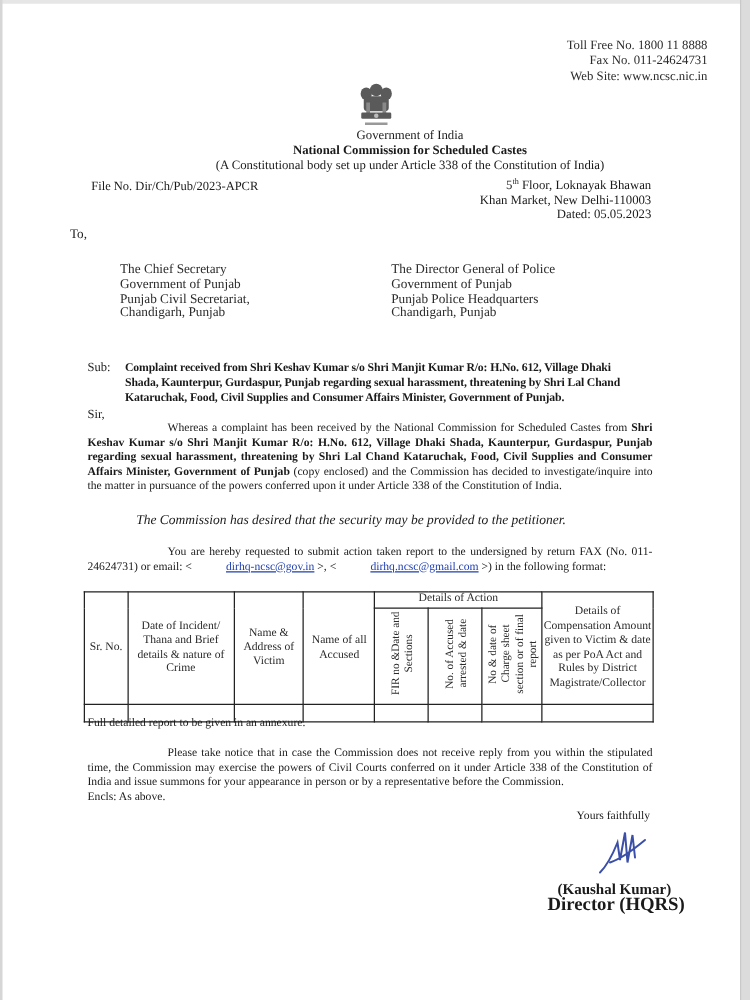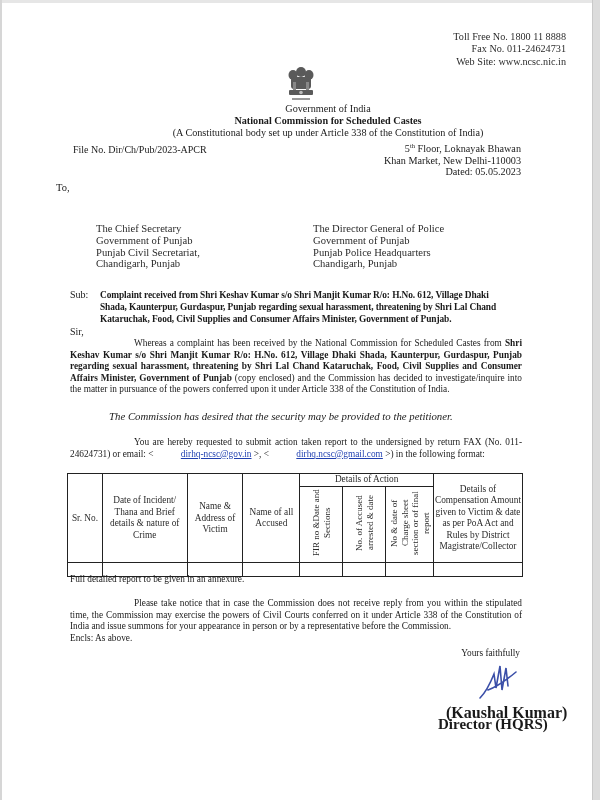--- a/index.html
+++ b/index.html
@@ -15,21 +15,21 @@
   .frame-right { position: absolute; left: 592px; top: 0; width: 8px; height: 800px; background: #dcdcdc; border-left: 1px solid #c9c9c9; box-sizing: border-box; }
   .abs { position: absolute; }
   .contact { right: 34px; top: 31px; text-align: right; font-size: 10.2px; line-height: 12.4px; color: #2b2b2b; }
   .emblem { left: 283px; top: 64px; width: 36px; height: 40px; }
   .hdr { left: 0; width: 600px; text-align: center; font-size: 10.2px; line-height: 11.5px; margin-left: 28px; }
   .hdr.b { font-weight: bold; }
   .fileno { left: 56px; top: 144px; font-size: 10px; font-weight: normal; margin-left: 17px; }
   .addr-right { right: 79px; top: 140px; text-align: right; font-size: 10.2px; line-height: 11.5px; }
   .addr-right sup { font-size: 6.5px; }
   .to { left: 56px; top: 182px; font-size: 10.5px; }
-  .recip { font-size: 10.6px; line-height: 11.8px; color: #2b2b2b; margin-top: 13px; }
+  .recip { font-size: 10.6px; line-height: 11.8px; color: #2b2b2b; }
   .sub-label { left: 70px; top: 289px; font-size: 10px; }
   .sub-text { left: 100px; top: 289px; width: 416px; font-size: 9.4px; line-height: 12px; font-weight: bold; letter-spacing: -0.1px; }
   .para { font-size: 9.3px; line-height: 11.6px; text-align: justify; }
   .para b { font-weight: bold; }
   .indent { display: inline-block; width: 64px; }
   a.lnk { color: #1f3fb0; text-decoration: underline; padding-left: 25px; }
   table.fmt { position: absolute; left: 67px; top: 473px; width: 456px; border-collapse: collapse; font-size: 9.3px; line-height: 11.4px; }
   table.fmt td { border: 1.2px solid #222; text-align: center; vertical-align: middle; padding: 0; color: #2b2b2b; }
   .vert { writing-mode: vertical-rl; transform: rotate(180deg); display: inline-block; font-size: 9px; line-height: 10.5px; max-height: 72px; overflow: hidden; text-align: center; }
 </style>
@@ -135,14 +135,14 @@
 <div class="abs para" style="left:70px; top:633px;">Encls: As above.</div>
 
 <div class="abs para" style="right:80px; top:648px; text-align:right;margin-left:16px;">Yours faithfully</div>
 
 <div class="abs" style="left:476px; top:662px; width:50px; height:42px;">
   <svg width="50" height="42" viewBox="0 0 50 42">
     <path d="M4 36 C10 30 14 22 18 12 L20 26 L24 4 L26 28 L30 6 L32 24 M12 28 C18 26 28 20 40 10" fill="none" stroke="#3b4fa8" stroke-width="1.6" stroke-linecap="round"></path>
   </svg>
 </div>
 
-<div class="abs" style="left:446px; top:704px; font-size:16px; font-weight:bold;">(Kaushal Kumar)</div>
+<div class="abs" style="left:446px; top:704px; font-size:12px; font-weight:bold;">(Kaushal Kumar)</div>
 <div class="abs" style="left:438px; top:716px; font-size:15px; font-weight:bold;">Director (HQRS)</div>
 
 </body></html>

